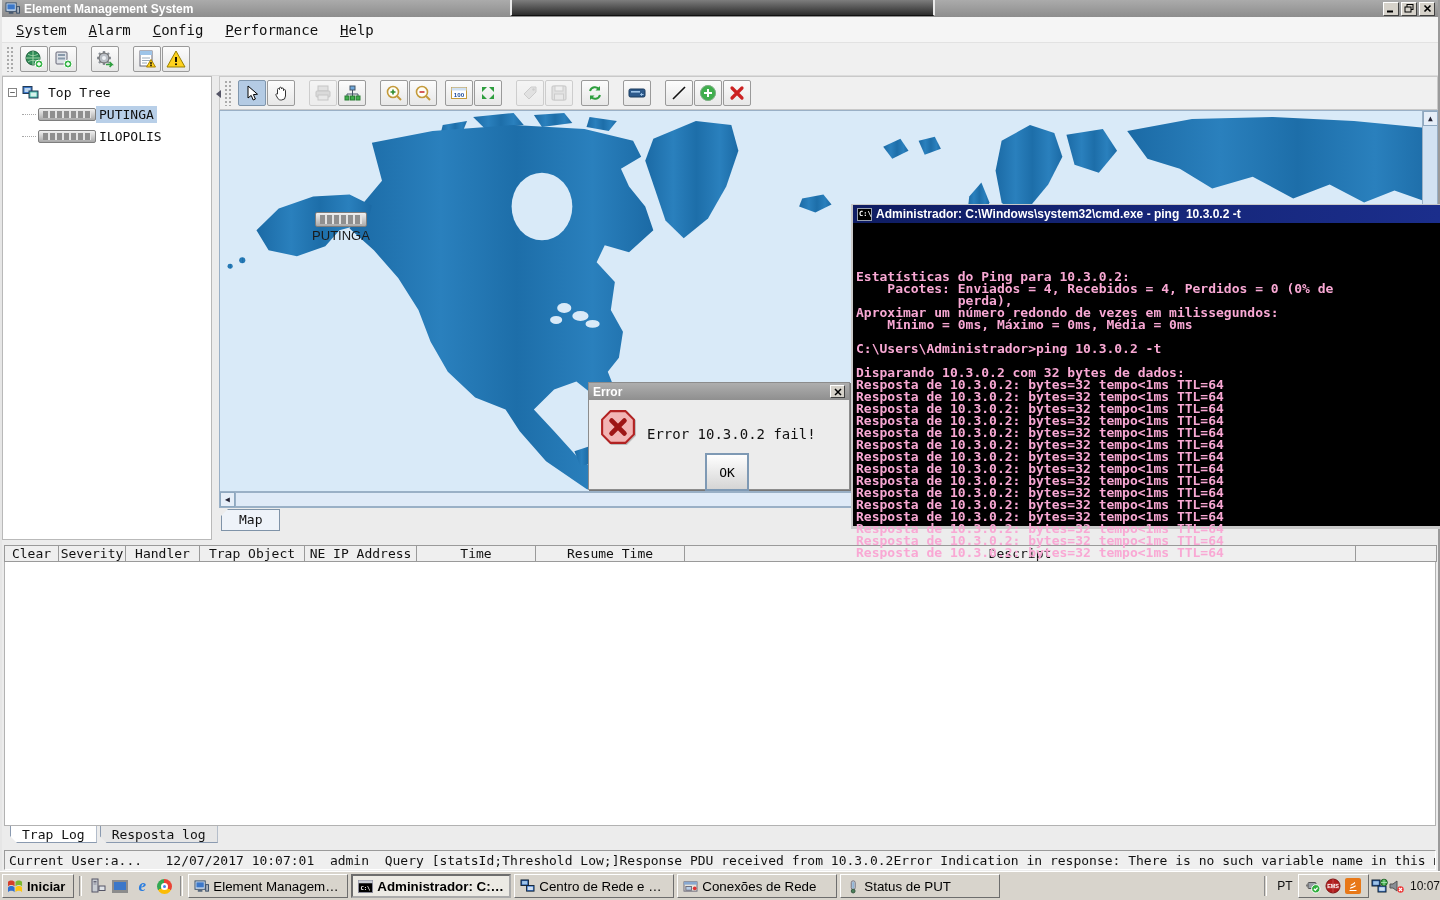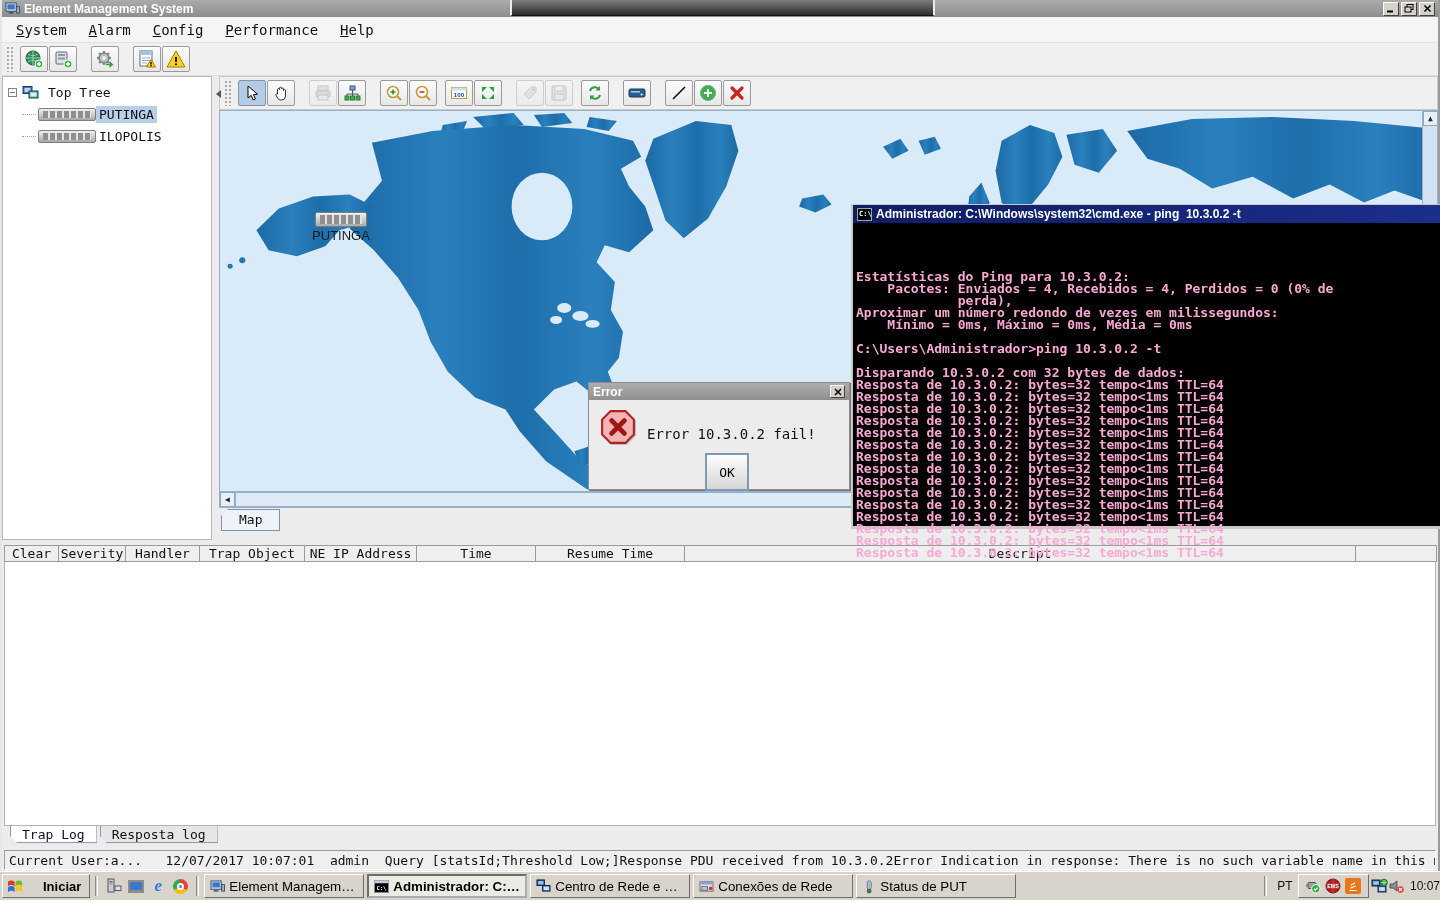--- a/index.html
+++ b/index.html
@@ -79,21 +79,21 @@
 
 .cmd{position:absolute;left:851px;top:204px;width:589px;height:325px;background:#000;border-left:2px solid #c9c9c9;border-top:1px solid #c9c9c9;border-bottom:3px solid #c9c9c9;z-index:50}
 .ctitle{height:18px;background:linear-gradient(90deg,#0f1d63,#1b2e8c);color:#fff;font:bold 12px "Liberation Sans",sans-serif;display:flex;align-items:center;padding:0 4px;white-space:pre;overflow:hidden}
 .cicon{width:15px;height:13px;background:#000;border:1px solid #98a0b0;margin-right:4px;color:#fff;font:bold 7px "DejaVu Sans Mono",monospace;display:flex;align-items:center;padding-left:1px;flex:none}
 .cbody{padding:3px 0 0 3px;color:#f9a8d4;font:bold 13px "DejaVu Sans Mono",monospace;white-space:pre;overflow:hidden}
 .cline{height:12px;line-height:12px}
 
 
 .taskbar{position:absolute;left:0;top:871px;width:1440px;height:29px;background:#d8d4cc;border-top:1px solid #fff;display:flex;align-items:center;z-index:70;font-family:"Liberation Sans",sans-serif;font-size:12px}
 .bevel-out{border:1px solid;border-color:#fff #6d6d6d #6d6d6d #fff}
-.startbtn{margin-left:2px;height:24px;display:flex;align-items:center;gap:19px;padding:0 8px 0 4px;background:#d8d4cc;font-weight:bold;font-size:13px}
+.startbtn{margin-left:2px;height:24px;display:flex;align-items:center;gap:3px;padding:0 8px 0 4px;background:#d8d4cc;font-weight:bold;font-size:13px}
 .tsep{width:3px;height:20px;margin:0 5px;border-left:1px solid #8c8c8c;border-right:1px solid #fff}
 .qicon{width:22px;height:22px;display:flex;align-items:center;justify-content:center}
 .taskbtn{width:160px;height:24px;display:flex;align-items:center;gap:4px;padding:0 5px;margin-right:3px;background:#d8d4cc;overflow:hidden;white-space:nowrap}
 .taskbtn.active{border-color:#6d6d6d #fff #fff #6d6d6d;background:#eceae4;font-weight:bold}
 .taskbtn .tlbl{overflow:hidden;text-overflow:ellipsis}
 .tray{margin-left:auto;display:flex;align-items:center;height:29px}
 .lang{width:26px;text-align:center;font-size:12px}
 .traybox{height:24px;display:flex;align-items:center;gap:3px;padding:0 6px;margin-right:2px}
 .ticon{width:17px;height:17px;display:flex;align-items:center;justify-content:center}
 .clock{margin-left:5px;font-size:12px}

